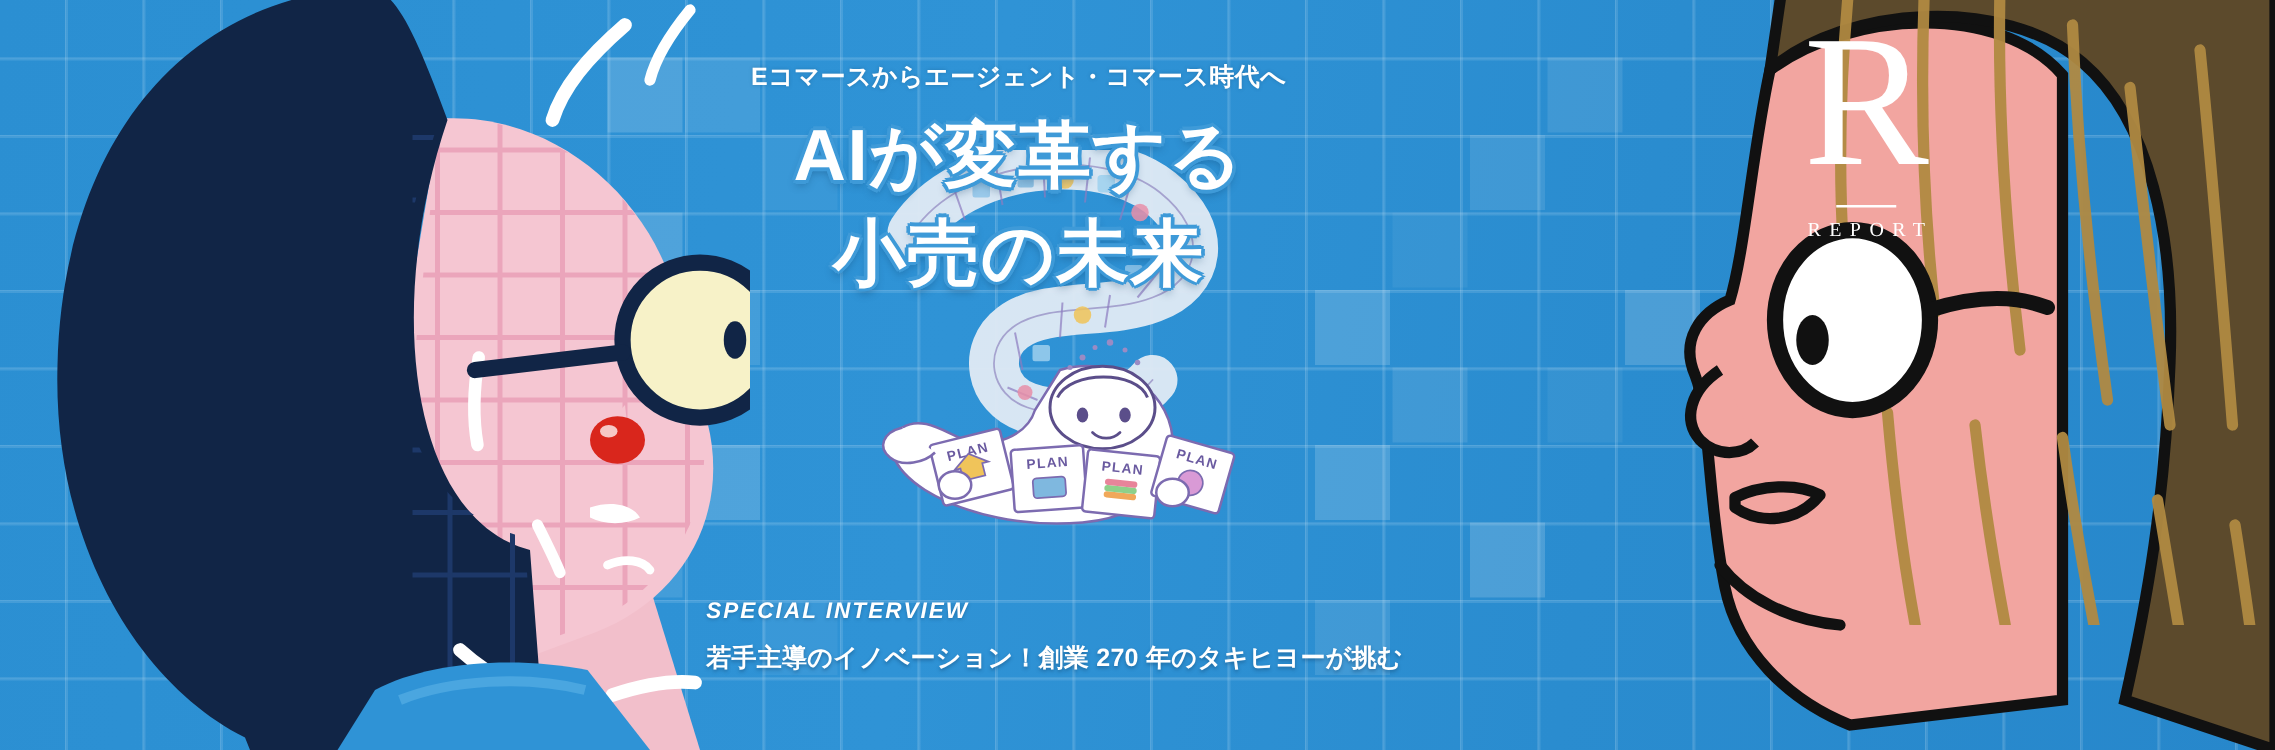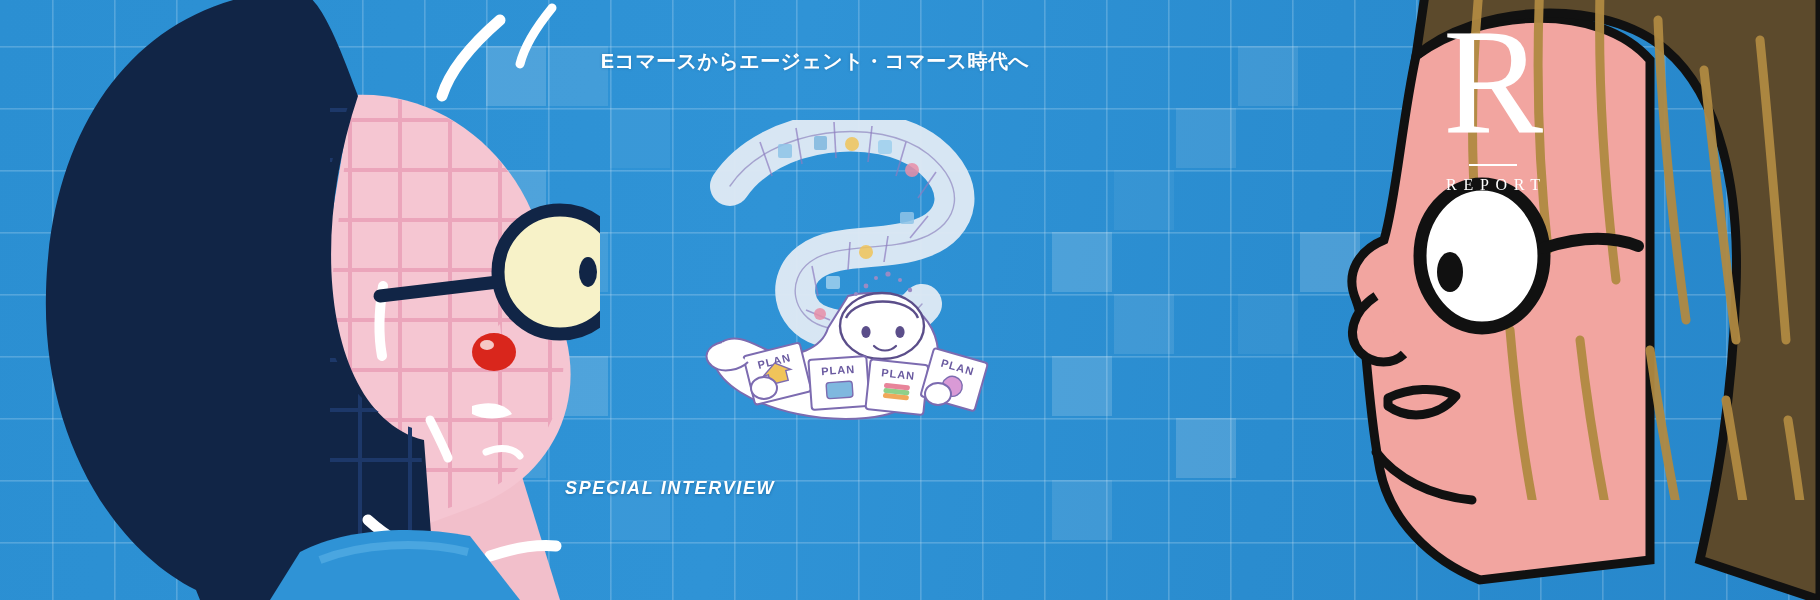--- a/index.html
+++ b/index.html
@@ -350,22 +350,27 @@
     <ellipse cx="270" cy="272" rx="13" ry="20" fill="#111111"></ellipse>
 
     <path d="M196 296 C172 312 166 336 180 352 C194 366 214 364 224 354" fill="#f2a5a0" stroke="#111111" stroke-width="9"></path>
     <path d="M208 398 C228 388 258 386 276 396 C258 418 228 420 208 406 Z" fill="#f2a5a0" stroke="#111111" stroke-width="9" stroke-linejoin="round"></path>
     <path d="M196 452 C216 478 250 496 292 500" stroke="#111111" stroke-width="9" fill="none" stroke-linecap="round"></path>
   </svg>
 
   <div class="copy">
     <div class="eyebrow">Eコマースからエージェント・コマース時代へ</div>
 
+    <div class="title">
+      <span class="ln">AIが変革する</span>
+      <span class="ln">小売の未来</span>
+    </div>
 
     <div class="si-label">SPECIAL INTERVIEW</div>
+    <div class="si-line a">若手主導のイノベーション！創業 270 年のタキヒヨーが挑む</div>
   </div>
 
   <div class="badge">
     <span class="r">R</span>
     <div class="rule"></div>
     <span class="report">REPORT</span>
     <span class="vol">VOL.</span>
     <div class="volrule"></div>
   </div>
 

